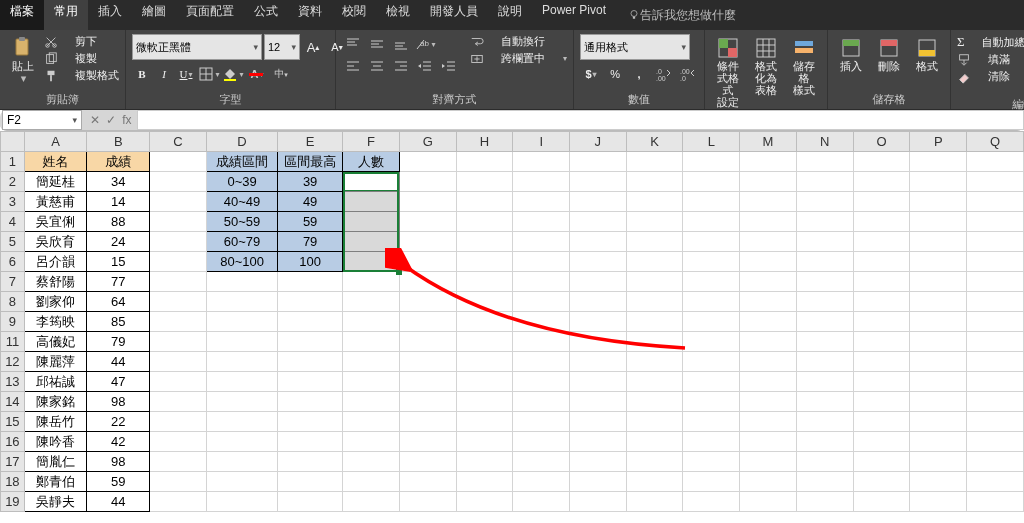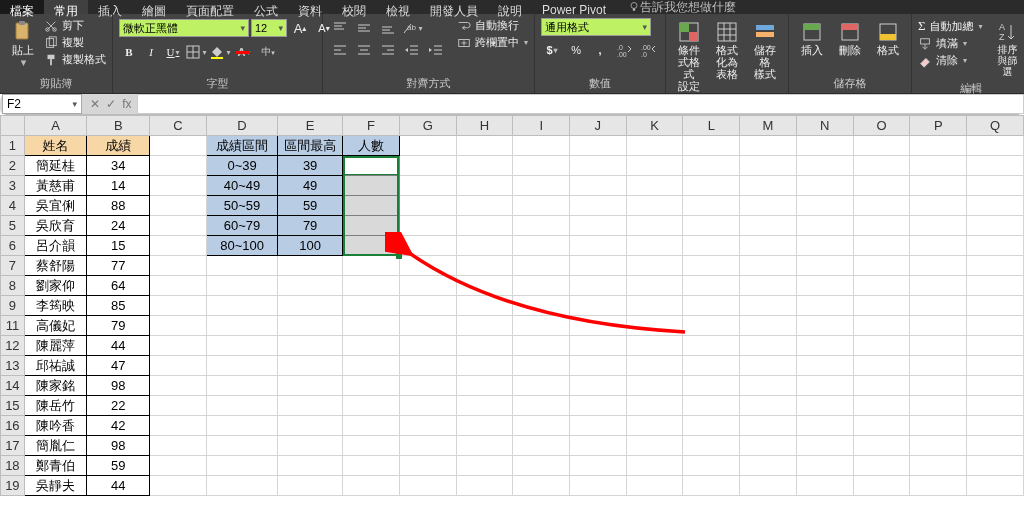--- a/index.html
+++ b/index.html
@@ -11,21 +11,21 @@
     height: 523px;
     overflow: hidden;
     position: relative;
   }
   
   .menubar {
     background: #2b2b2b;
     color: #ddd;
     display: flex;
     align-items: stretch;
-    height: 14px;
+    height: 30px;
     font-size: 12px;
   }
   .menubar .tab {
     padding: 3px 10px 3px 10px;
     white-space: nowrap;
   }
   .menubar .tab.file { background:#1a1a1a; color:#fff;}
   .menubar .tab.active { background:#404040; color:#fff; }
   .menubar .tell {
     display: flex; align-items: center; 
@@ -50,25 +50,25 @@
   .group .gbody { display:flex; align-items:flex-start; gap:4px; flex:1; }
   .group .glabel { text-align:center; color:#ccc; font-size:11px; padding-top:2px;}
   .bigbtn {
     display:flex; flex-direction:column; align-items:center; justify-content:flex-start;
     padding:2px 4px; line-height:1.1; min-width:34px;
   }
   .bigbtn svg { width:24px; height:24px; }
   .bigbtn span { font-size:11px; text-align:center; }
   .vstack { display:flex; flex-direction:column; gap:2px; }
   .hstack { display:flex; align-items:center; gap:2px; }
-  .mini   { font-size:11px; white-space:nowrap; display:flex; align-items:center; gap:4px;}
+  .mini   { font-size:11px; white-space:nowrap; display:flex; align-items:center; gap:17px;}
   .mini svg { width:14px; height:14px; }
   .combo {
-    background:#bef264; color:#000; border:1px solid #999;
-    height:18px; display:flex; align-items:center; justify-content:space-between;
+    background:#e5e5e5; color:#000; border:1px solid #999;
+    height:26px; display:flex; align-items:center; justify-content:space-between;
     padding:0 3px; font-size:11px;
   }
   .combo .caret { font-size:9px; color:#555;}
   .fmtbtn {
     width:20px; height:18px; display:flex; align-items:center; justify-content:center;
     border:1px solid transparent; font-family: "Times New Roman", serif;
   }
   .fmtbtn.bold{font-weight:bold;}
   .fmtbtn.ital{font-style:italic;}
   .fmtbtn.und{text-decoration:underline;}

